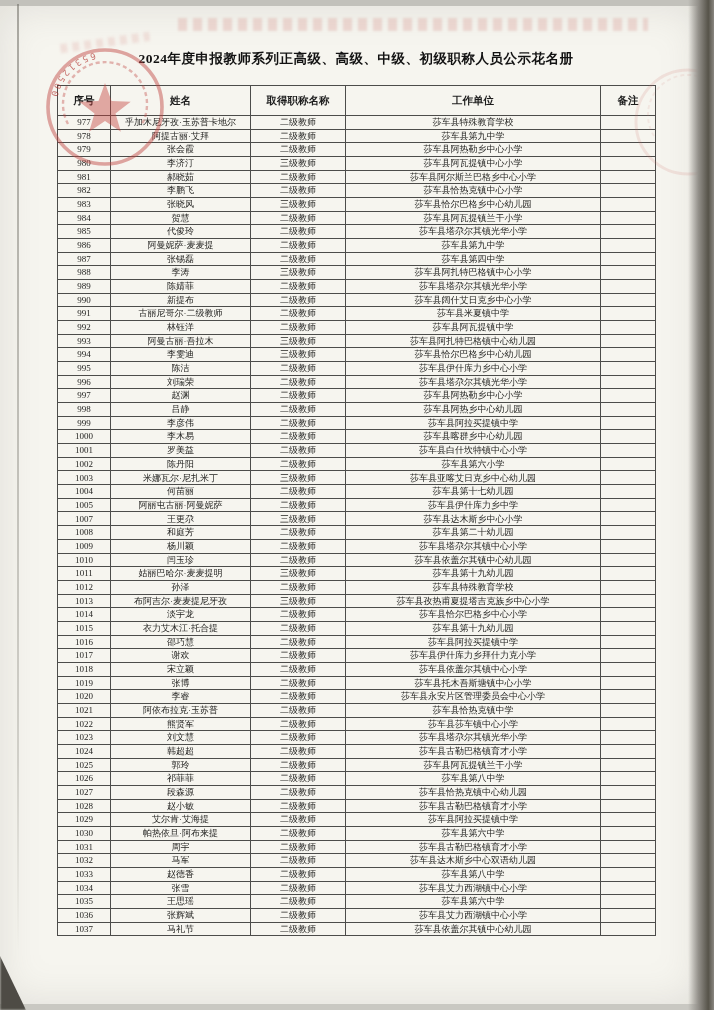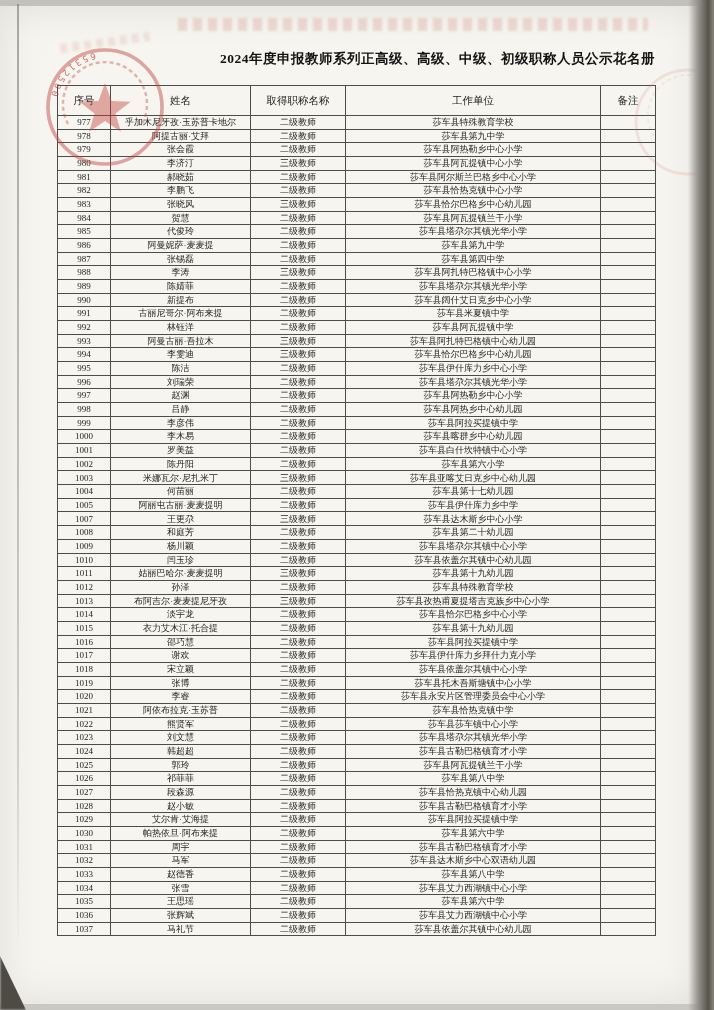--- a/index.html
+++ b/index.html
@@ -35,33 +35,33 @@
     background:repeating-linear-gradient(90deg,rgba(203,92,86,.18) 0 9px,rgba(203,92,86,0) 9px 15px);
     filter:blur(1.3px);
   }
   .ink-bleed2{
     position:absolute;left:60px;top:38px;width:90px;height:9px;
     background:repeating-linear-gradient(90deg,rgba(203,92,86,.14) 0 7px,rgba(203,92,86,0) 7px 12px);
     filter:blur(1.5px);transform:rotate(-8deg);
   }
   .doc-title{
     position:absolute;left:57px;top:50px;width:598px;
-    text-align:right;font-size:13.5px;font-weight:bold;color:#121212;
+    text-align:center;font-size:13.5px;font-weight:bold;color:#121212;
     letter-spacing:.5px;
   }
   table.roster{
     position:absolute;left:57px;top:85px;width:598px;
     border-collapse:collapse;table-layout:fixed;
   }
   table.roster,table.roster th,table.roster td{
     border:1px solid #4c4c4a;
   }
   table.roster{border-width:1.6px;}
   table.roster th{
-    height:29px;font-size:10.5px;font-weight:normal;color:#1c1c1c;
+    height:29px;font-size:10.5px;font-weight:bold;color:#1c1c1c;
     text-align:center;padding:0;background:transparent;
   }
   table.roster td{
     height:12.68px;font-size:9px;color:#242422;
     text-align:center;padding:0;line-height:12.6px;
     white-space:nowrap;overflow:hidden;
   }
   .stamp{
     position:absolute;left:44px;top:46px;width:122px;height:122px;
     opacity:.85;pointer-events:none;
@@ -193,21 +193,21 @@
   </tr>
       <tr>
     <td>990</td>
     <td>新提布</td>
     <td>二级教师</td>
     <td>莎车县阔什艾日克乡中心小学</td>
     <td></td>
   </tr>
       <tr>
     <td>991</td>
-    <td>古丽尼哥尔·阿布来提</td>
+    <td>古丽尼哥尔·二级教师</td>
     <td>二级教师</td>
     <td>莎车县米夏镇中学</td>
     <td></td>
   </tr>
       <tr>
     <td>992</td>
     <td>林钰洋</td>
     <td>二级教师</td>
     <td>莎车县阿瓦提镇中学</td>
     <td></td>
@@ -291,21 +291,21 @@
   </tr>
       <tr>
     <td>1004</td>
     <td>何苗丽</td>
     <td>二级教师</td>
     <td>莎车县第十七幼儿园</td>
     <td></td>
   </tr>
       <tr>
     <td>1005</td>
-    <td>阿丽屯古丽·麦麦提明</td>
+    <td>阿丽屯古丽·阿曼妮萨</td>
     <td>二级教师</td>
     <td>莎车县伊什库力乡中学</td>
     <td></td>
   </tr>
       <tr>
     <td>1007</td>
     <td>王更尕</td>
     <td>三级教师</td>
     <td>莎车县达木斯乡中心小学</td>
     <td></td>

